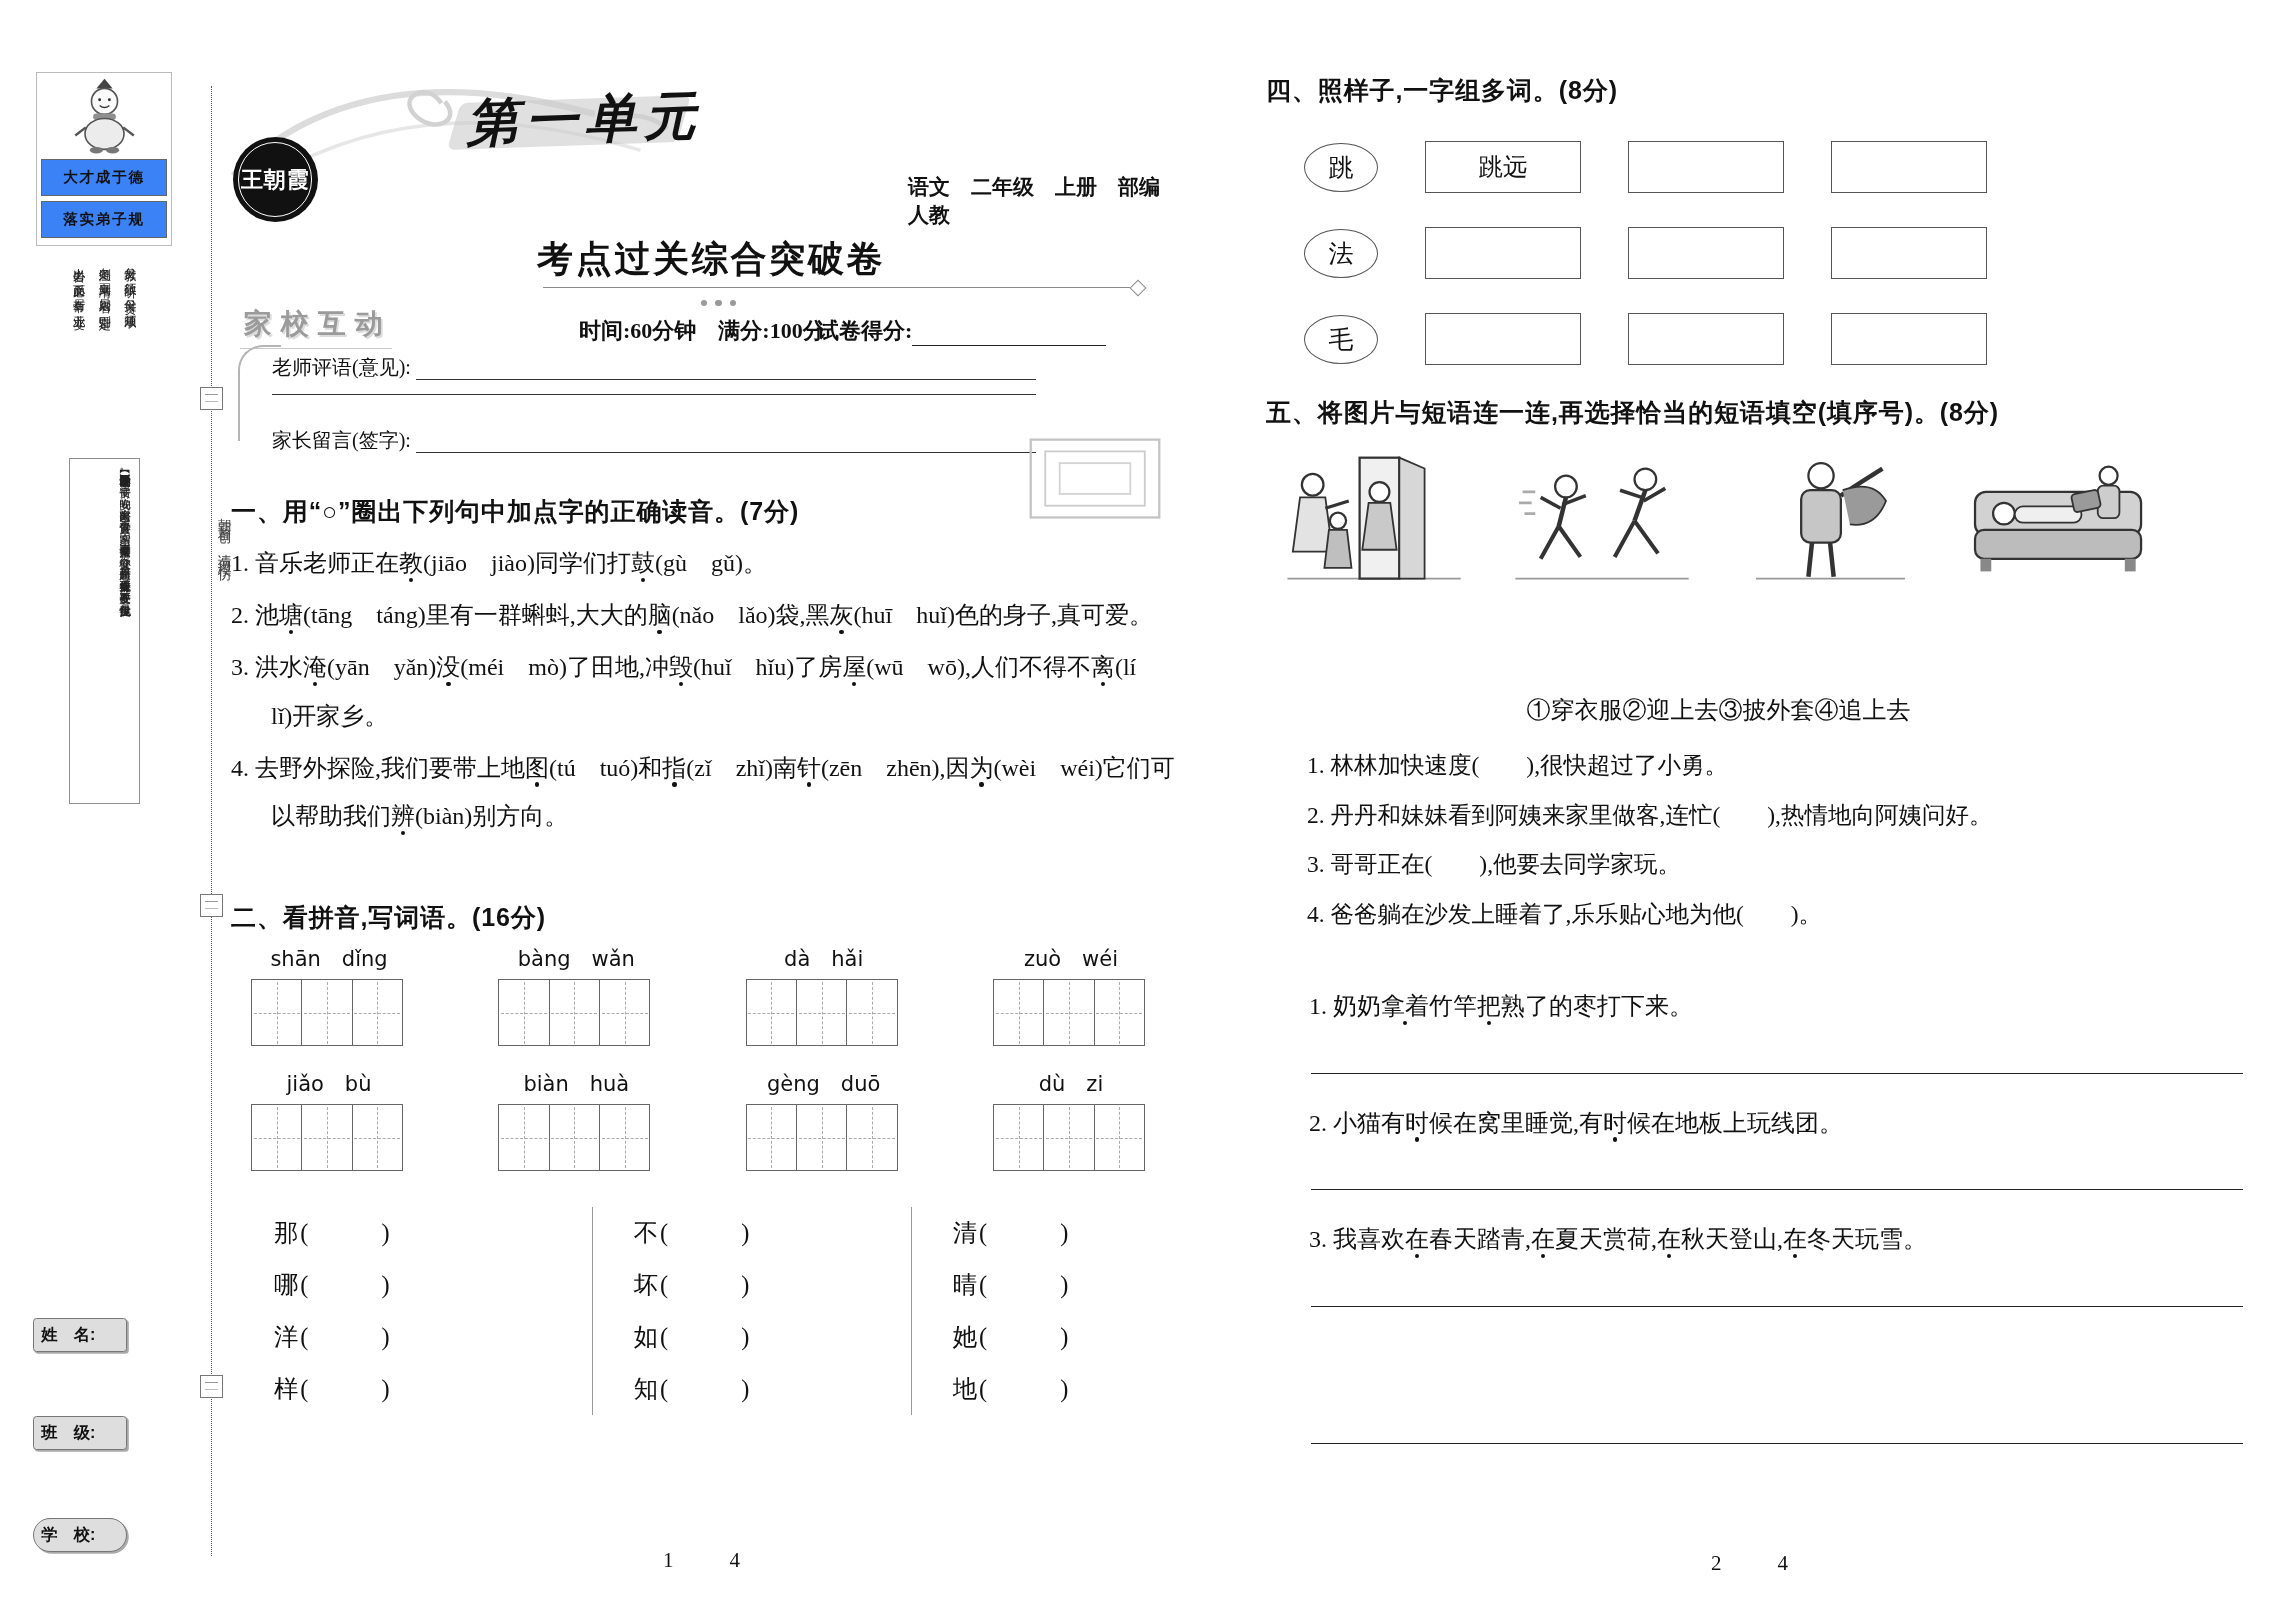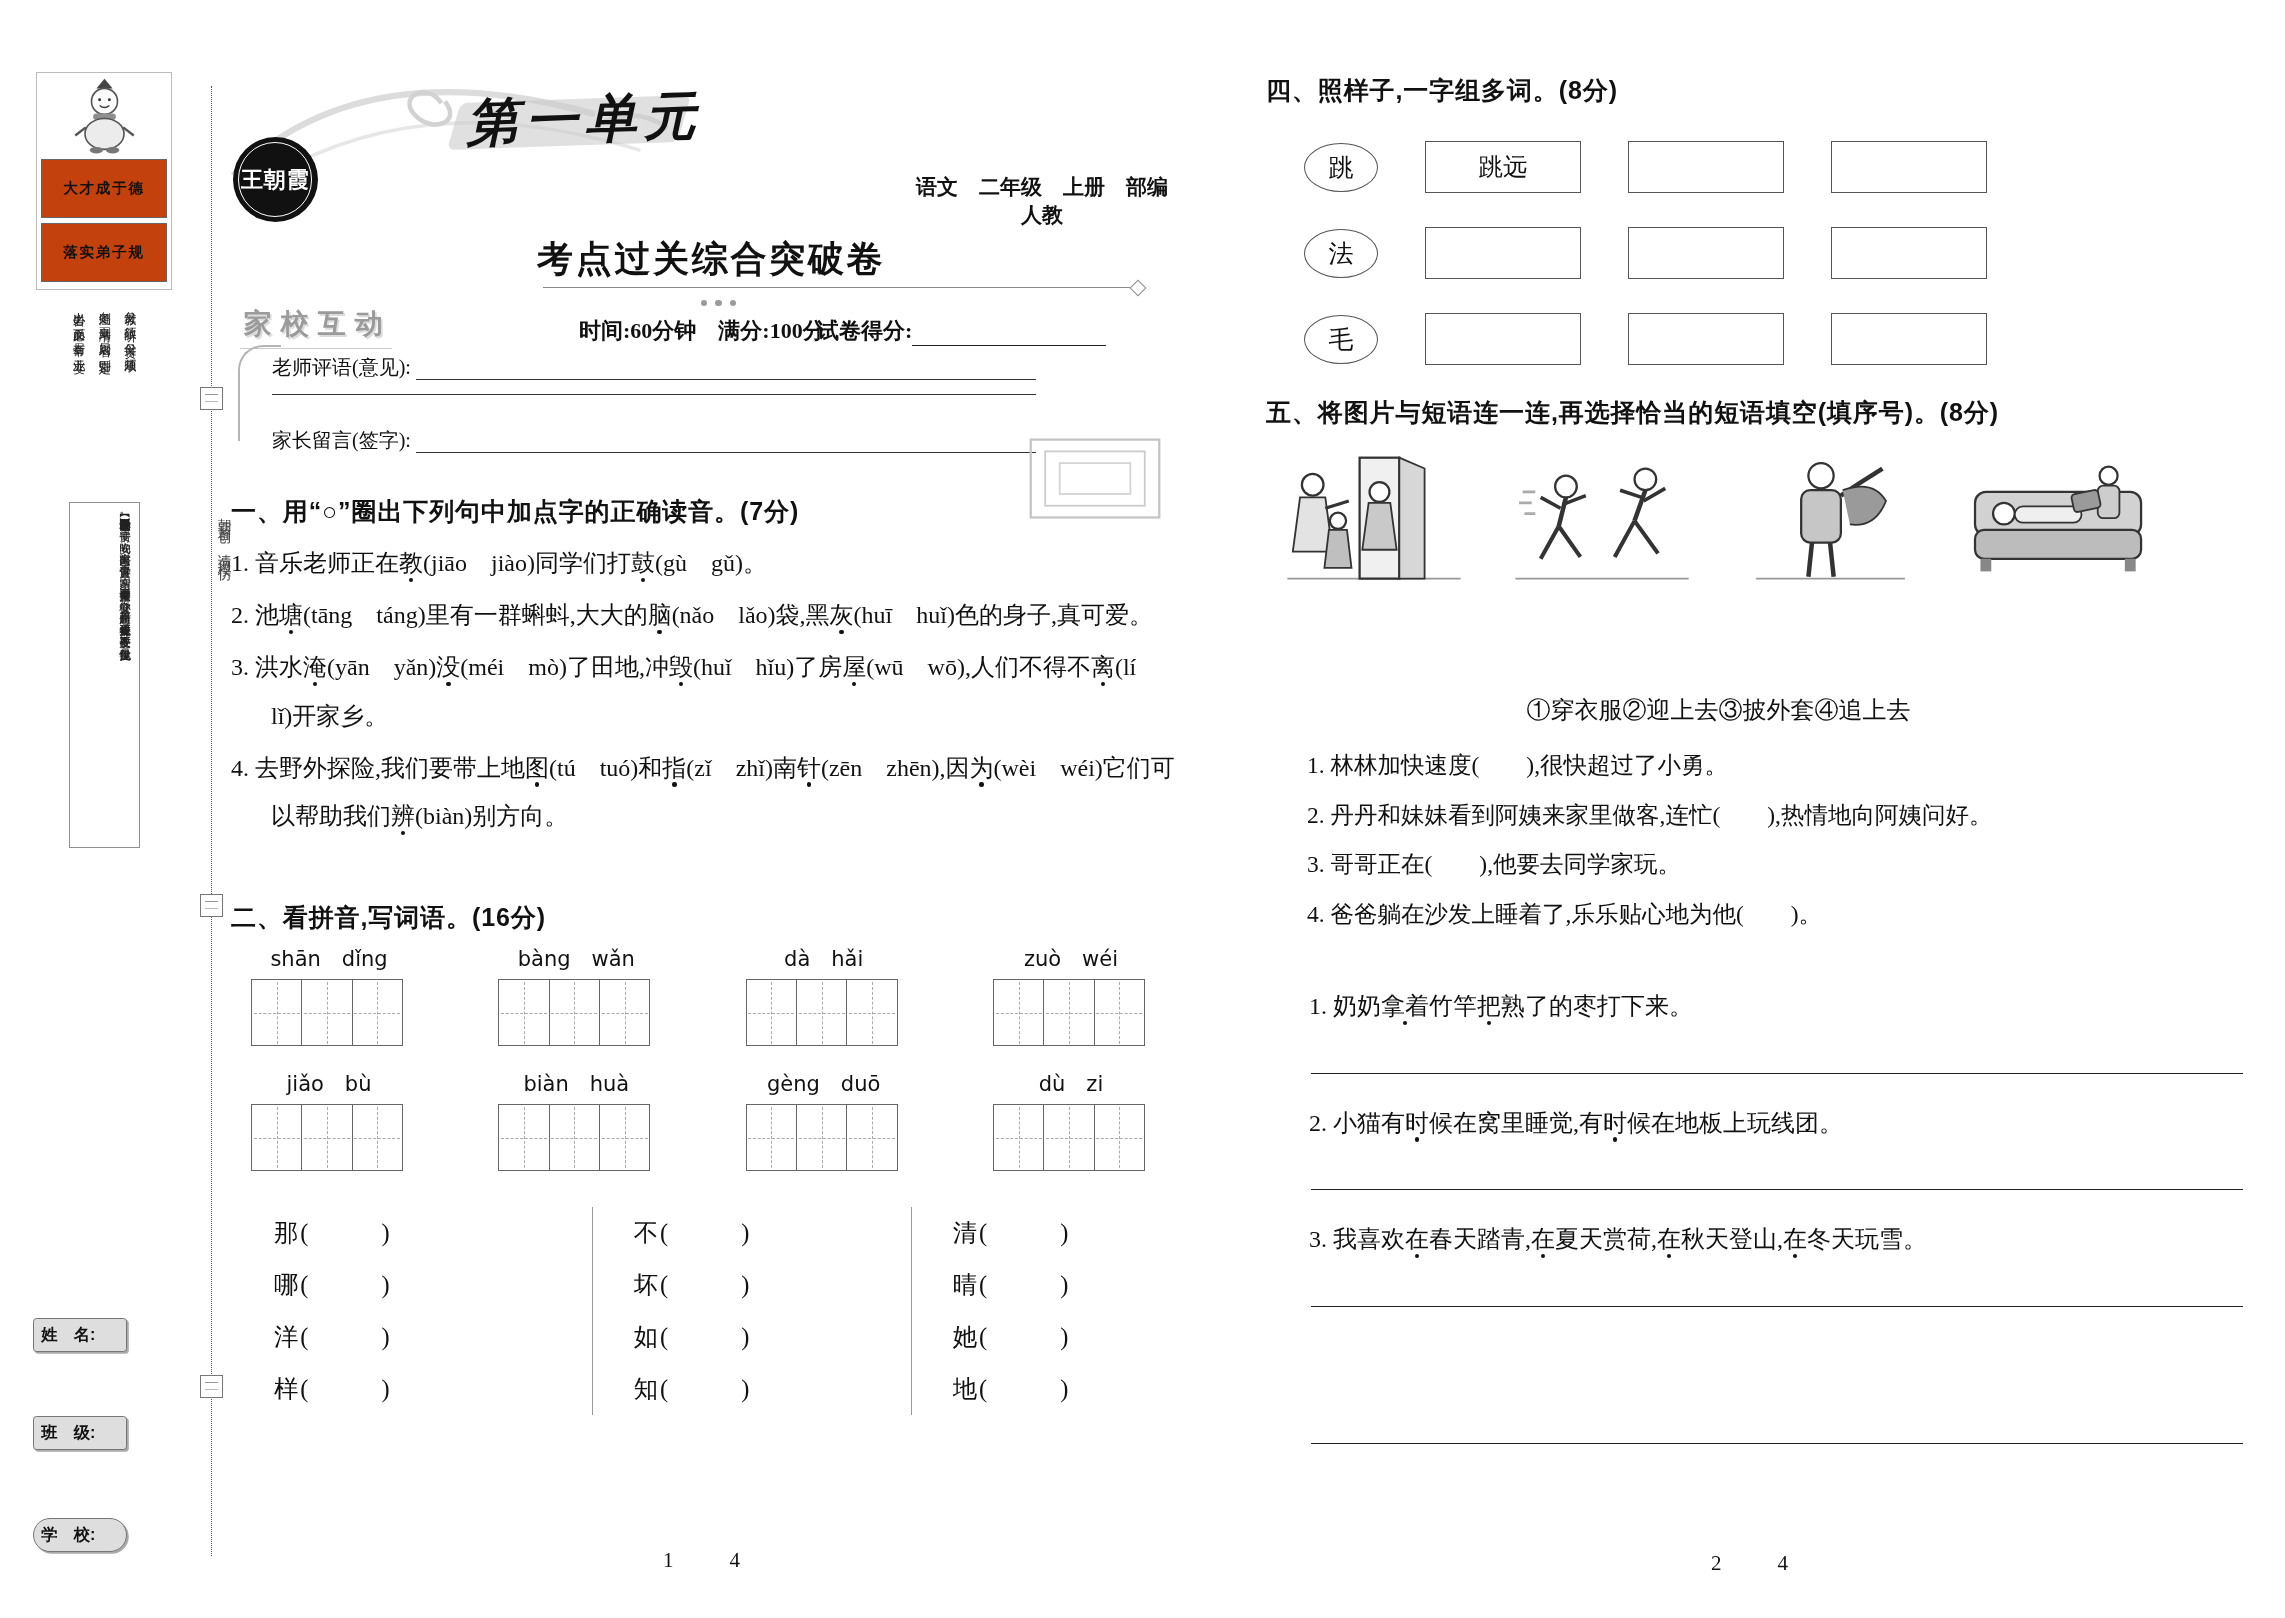--- a/index.html
+++ b/index.html
@@ -4,22 +4,22 @@
 <style>
   *{margin:0;padding:0;box-sizing:border-box;}
   html,body{background:#fff;}
   body{font-family:"Liberation Serif","DejaVu Serif",serif;color:#111;}
   .canvas{position:relative;width:2286px;height:1618px;background:#fff;overflow:hidden;}
 
   
   .sidebar{position:absolute;left:36px;top:72px;width:136px;}
   .sidebar-top{border:0.9px solid #bbb;padding:3.6px 3.6px 7.2px;background:#fff;}
   .mascot{display:block;width:107px;height:78px;margin:0 auto;}
-  .motto{border:1.4px solid #666;background:#c2410c;font-family:"Liberation Sans",sans-serif;
-         font-weight:bold;font-size:14.5px;letter-spacing:1.8px;text-align:center;padding:19px 0;margin-top:4.5px;}
+  .motto{border:1.4px solid #666;background:#3b82f6;font-family:"Liberation Sans",sans-serif;
+         font-weight:bold;font-size:14.5px;letter-spacing:1.8px;text-align:center;padding:8px 0;margin-top:4.5px;}
   .verses{writing-mode:vertical-rl;text-orientation:upright;height:185px;margin:12.7px auto 0;
           font-size:12.2px;letter-spacing:0.9px;color:#222;}
   .verse-col{line-height:2.1;}
   .pindu{writing-mode:vertical-rl;text-orientation:upright;border:0.9px solid #8f8f8f;width:71px;height:346px;
          margin:14.5px auto 0;padding:7.2px 5.4px;font-size:11.3px;line-height:1.45;color:#222;}
   .id-field{position:absolute;left:33px;width:94px;height:34px;background:#dedede;border:1.4px solid #777;
             border-radius:3.6px;box-shadow:1.8px 1.8px 0 #aaa;display:flex;align-items:center;padding-left:7.2px;
             font-family:"Liberation Sans",sans-serif;font-weight:bold;font-size:16.3px;}
   .id-name{top:1310px;margin-top:8px;} .id-class{top:1416px;} .id-school{top:1518px;border-radius:17px;}
 
@@ -52,21 +52,21 @@
   .unit-title{position:absolute;left:235px;top:12.7px;font-size:52px;font-weight:bold;font-style:italic;
               letter-spacing:7.2px;transform:rotate(-2deg);}
   .paper-title{position:absolute;left:306px;top:163px;font-family:"Liberation Sans",sans-serif;
                font-weight:bold;font-size:36px;letter-spacing:2.7px;}
   .title-rule{position:absolute;left:312px;top:215px;width:597px;border-top:1.8px solid #8a8a8a;}
   .title-rule::after{content:"";position:absolute;right:-3.6px;top:-6.3px;width:10px;height:10px;
                      border:1.8px solid #8a8a8a;background:#fff;transform:rotate(45deg);}
   .title-dots{position:absolute;left:470px;top:228px;display:flex;gap:8.1px;}
   .title-dots i{width:6.3px;height:6.3px;background:#9a9a9a;border-radius:50%;}
   .edition{position:absolute;left:677px;top:101px;font-family:Liberation Mono, monospace;
-           font-weight:bold;font-size:21px;text-align:center;}
+           font-weight:bold;font-size:21px;}
   .hs-label{position:absolute;left:12.7px;top:233px;font-family:"Liberation Sans",sans-serif;font-weight:bold;
             font-size:28px;letter-spacing:9px;color:#9b9b9b;text-shadow:1.8px 1.8px 0 #ddd;}
   .hs-label::after{content:"";position:absolute;left:-3.6px;right:0;bottom:-6.3px;border-bottom:1.8px solid #c9c9c9;}
   .hs-time{position:absolute;left:348px;top:244px;font-size:22px;font-weight:bold;}
   .hs-score{position:absolute;left:586px;top:244px;font-size:22px;font-weight:bold;display:flex;}
   .score-line{display:inline-block;width:194px;border-bottom:1.8px solid #222;}
   .bracket{position:absolute;left:7.2px;top:273px;width:43px;height:96px;border-left:2.3px solid #b5b5b5;
            border-top:2.3px solid #b5b5b5;border-radius:25px 0 0 0;}
   .cmt-row{position:absolute;left:41px;width:764px;font-size:20px;display:flex;align-items:center;}
   .cmt-teacher{top:282px;} .cmt-parent{top:355px;}

